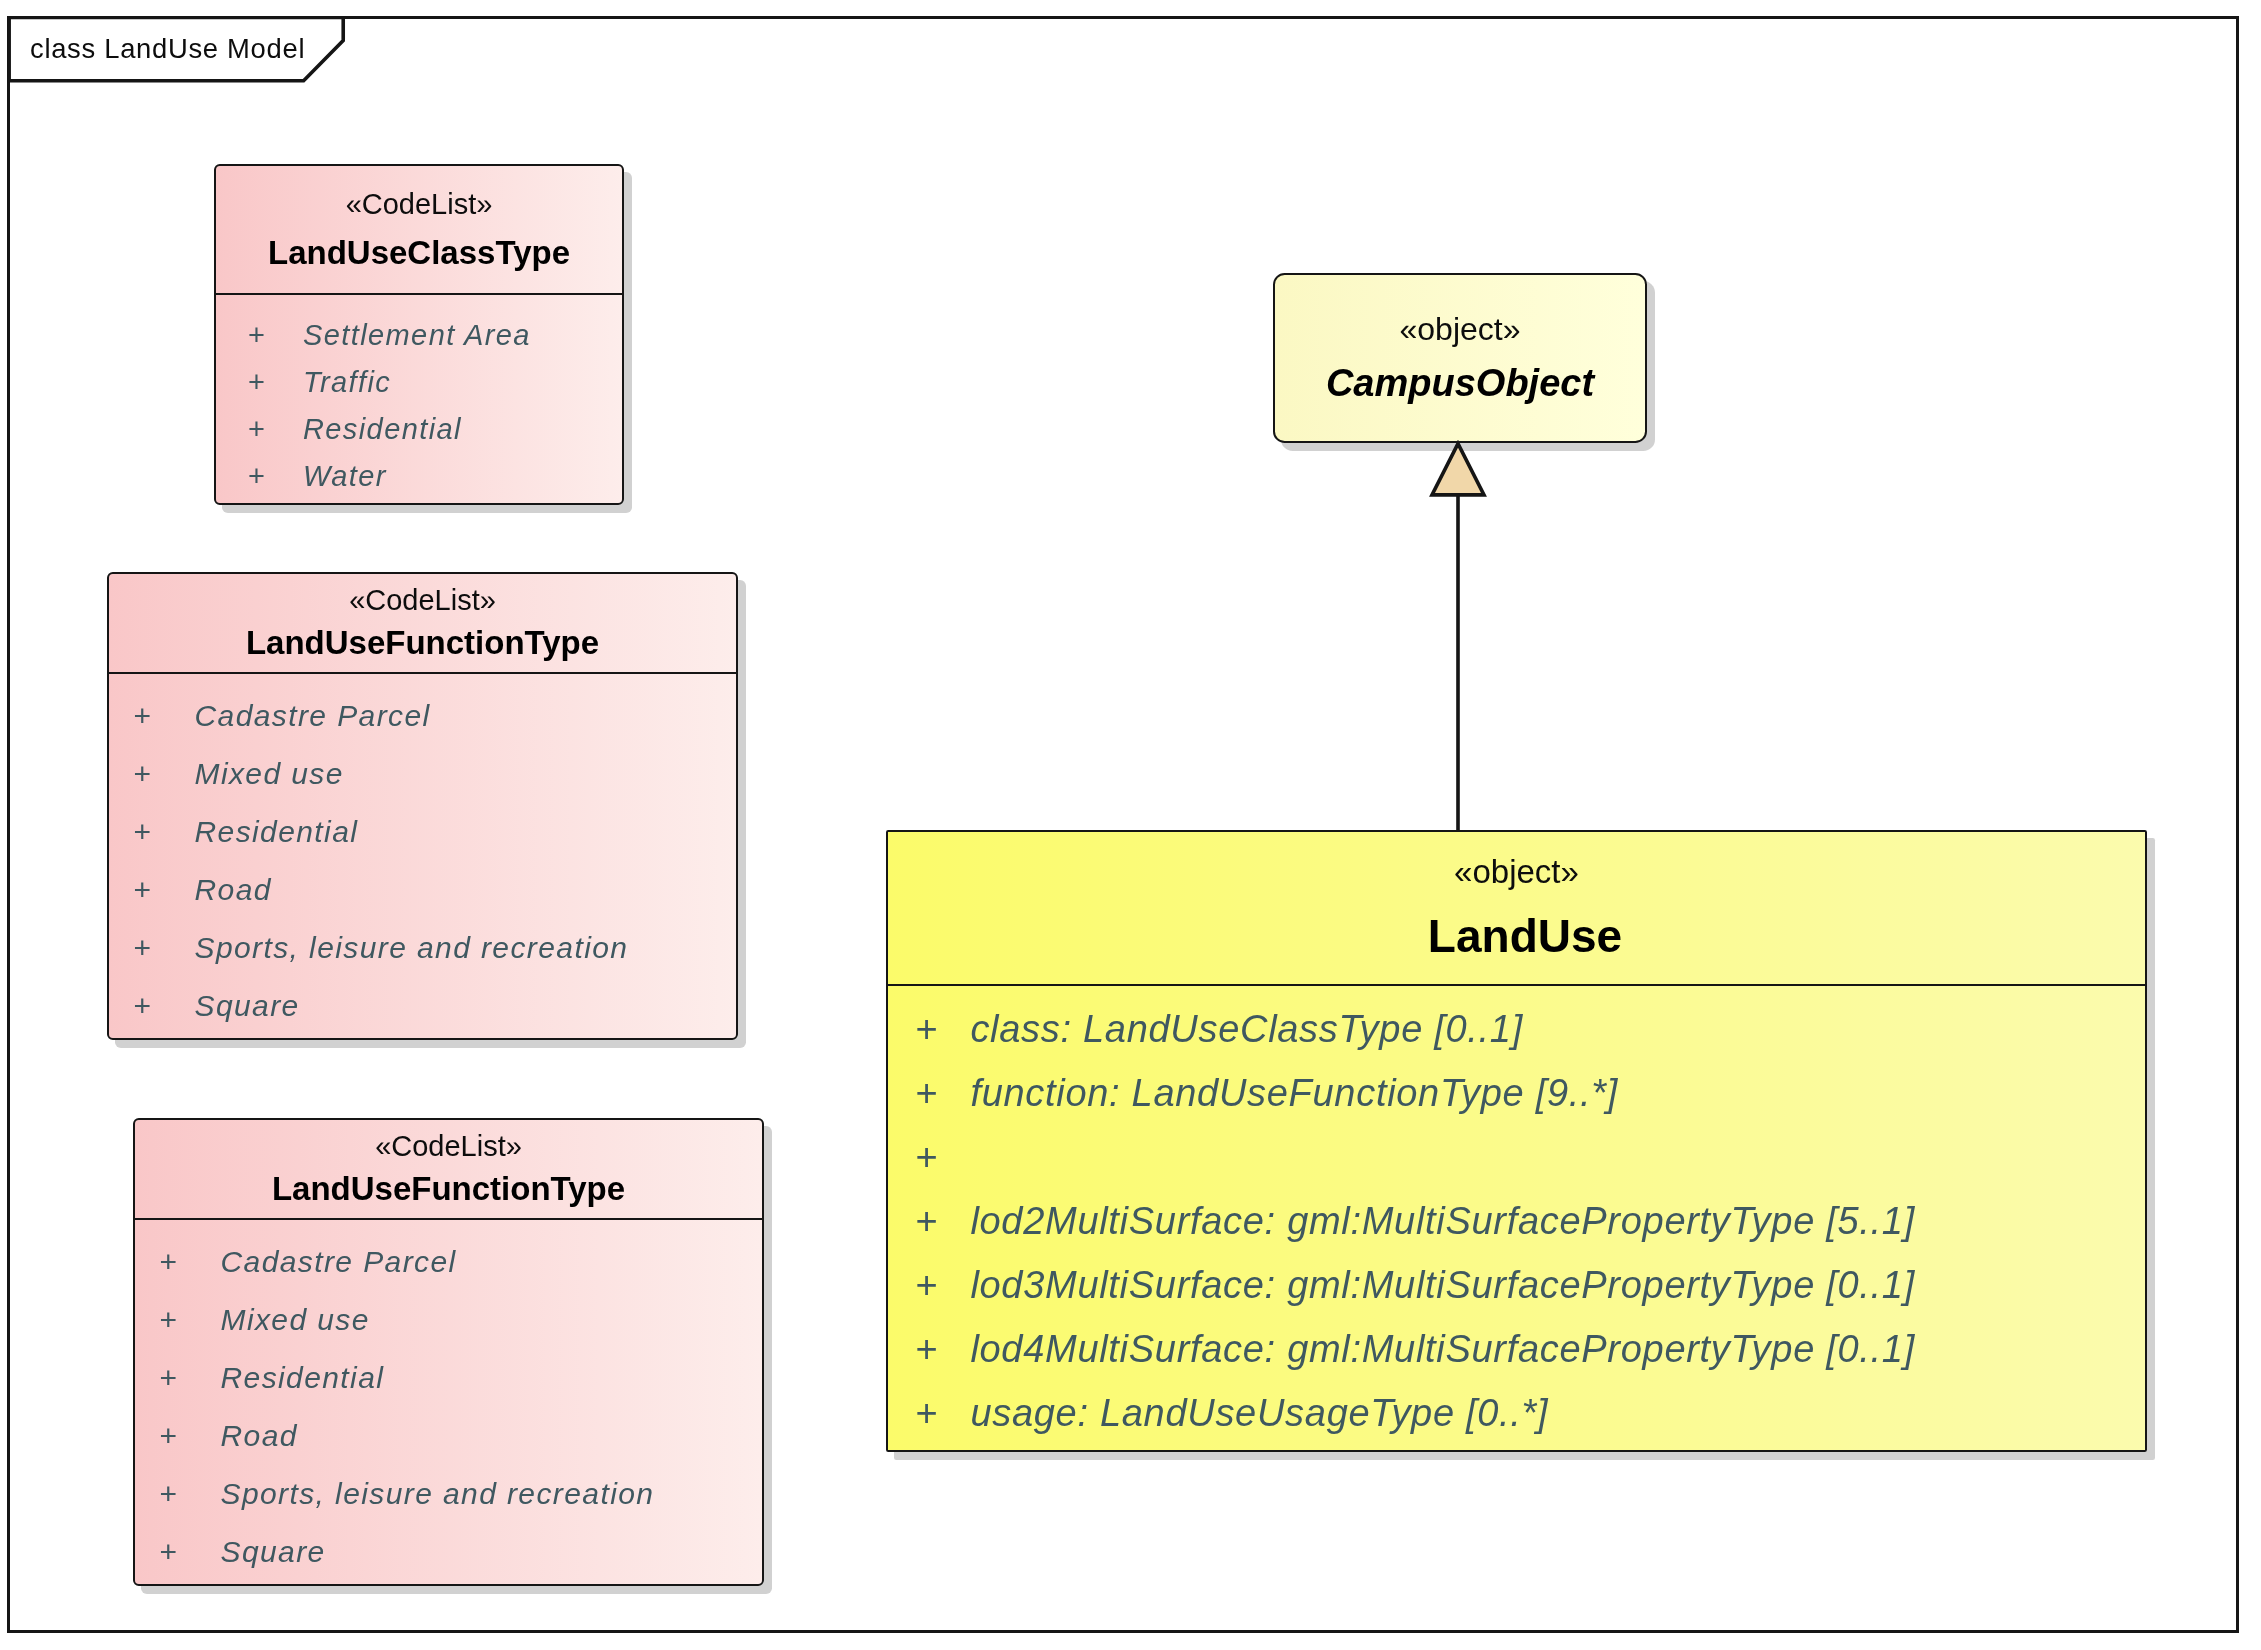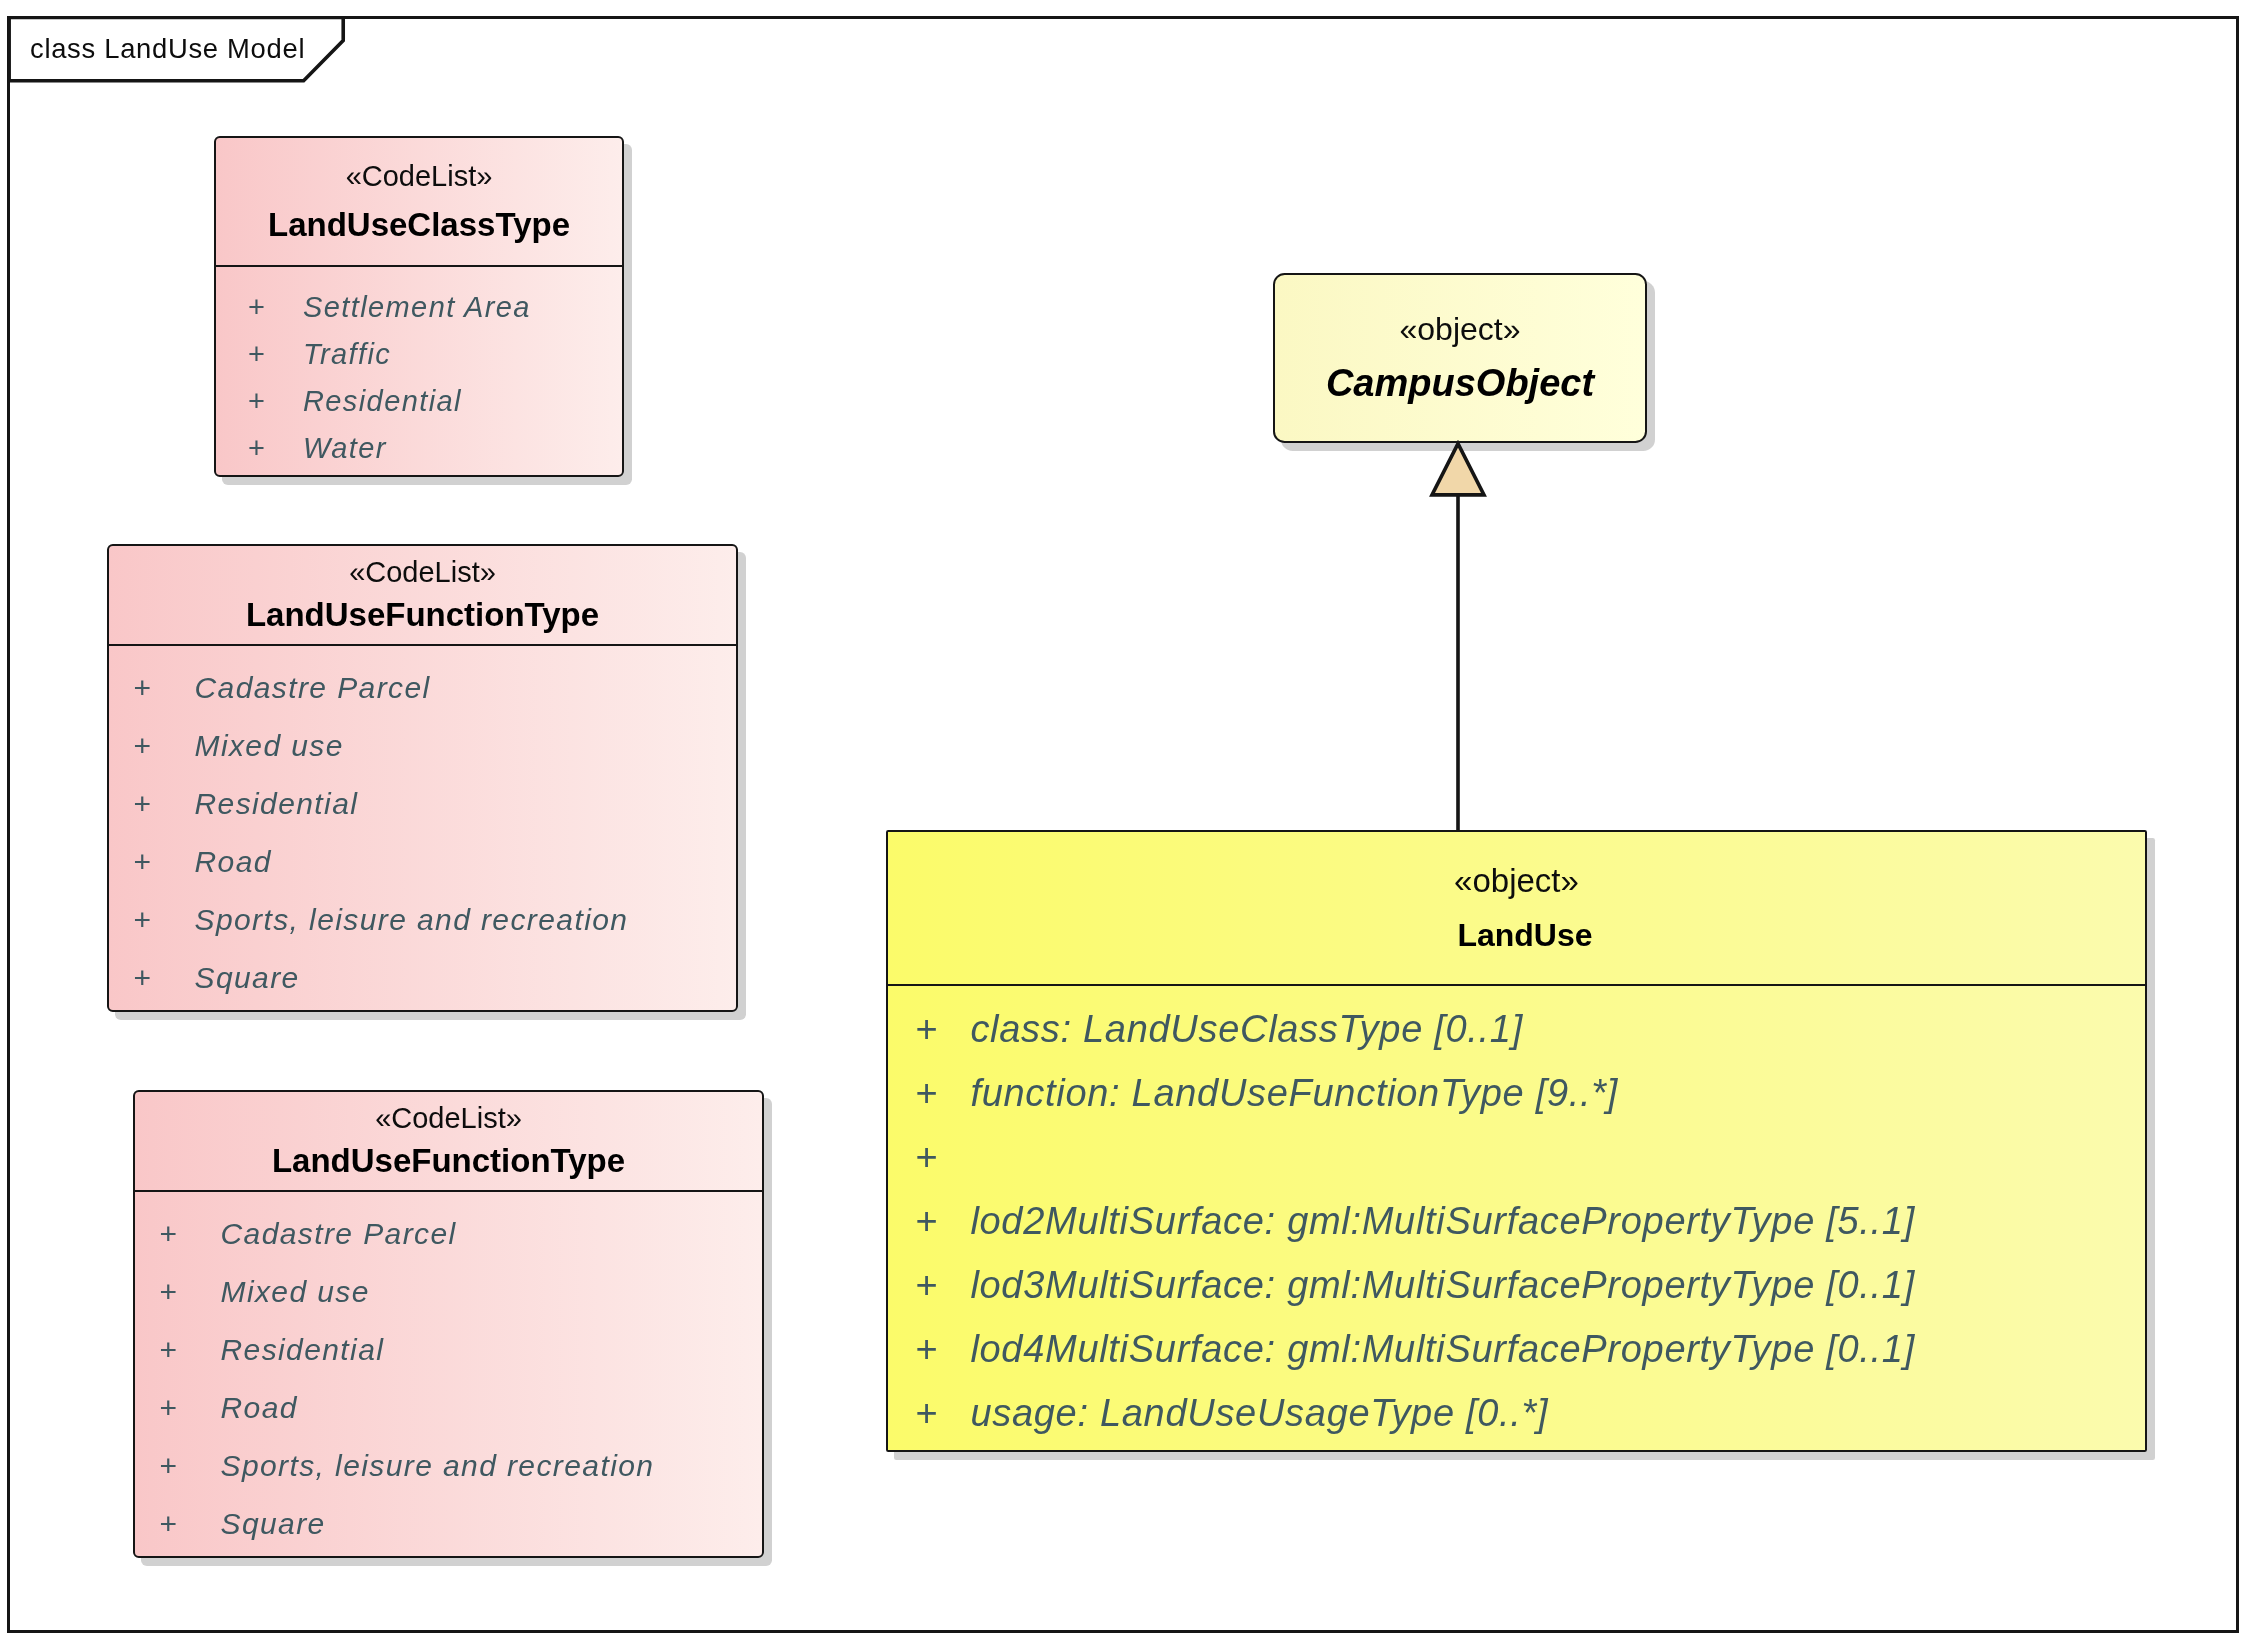--- a/index.html
+++ b/index.html
@@ -22,20 +22,21 @@
   }
 
   .node{
     position:absolute;
     border:2.9px solid var(--border);
     box-shadow:8px 8px 0 var(--shadow);
   }
   .codelist{
     background:linear-gradient(90deg,var(--pink-left),var(--pink-right));
     border-radius:5.8px;
+    margin-top:28px;
   }
   .object-yellow{
     background:linear-gradient(90deg,var(--yellow-left),var(--yellow-right));
     border-radius:2.2px;
   }
   .object-cream{
     background:linear-gradient(90deg,var(--cream-left),var(--cream-right));
     border-radius:11.6px;
   }
 
@@ -74,21 +75,21 @@
   
   .campus{left:1273px;top:273px;width:374px;height:170px;}
   .campus .hdr{height:100%;gap:14.4px;}
   .campus .stereo{font-size:32px;}
   .campus .cname{font-size:38px;font-style:italic;}
 
   
   .landuse{left:886px;top:830px;width:1261px;height:622px;}
   .landuse .hdr{height:154px;gap:17.3px;}
   .landuse .stereo{font-size:33px;}
-  .landuse .cname{font-size:32px;margin-left:17px;}
+  .landuse .cname{font-size:46px;margin-left:17px;}
   .landuse .attrs{padding:11.6px 0 0 27.4px;}
   .landuse .row{height:64px;font-size:38px;letter-spacing:0.7px;}
   .landuse .vis{width:55px;}
 
   .connector{position:absolute;left:1411px;top:440px;}
 </style>
 </head>
 <body>
 
 <div class="frame"></div>

